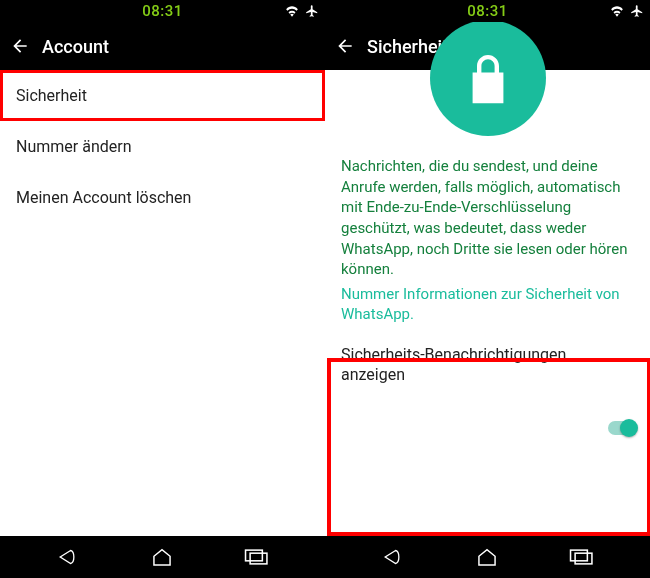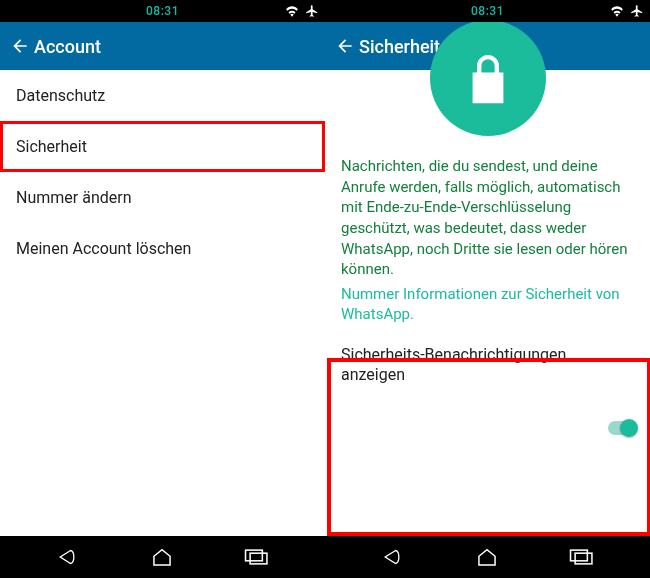--- a/index.html
+++ b/index.html
@@ -2,26 +2,26 @@
 <html><head>
 <meta charset="utf-8">
 <style>
   html,body{margin:0;padding:0;font-family:Roboto,Arial,sans-serif;background:#fff}
   .stage{width:650px;height:578px;position:relative;background:#eee}
   .phone{position:absolute;top:0;width:325px;height:578px;background:#fff;overflow:hidden}
   .phone.left{left:0}
   .phone.right{left:325px}
 
   
-  .status{height:22px;background:#000;color:#14b8a6;display:flex;align-items:center;justify-content:center;position:relative;font-size:12px}
+  .status{height:22px;background:#000;color:#84cc16;display:flex;align-items:center;justify-content:center;position:relative;font-size:15px}
   .status .time{font-weight:500;letter-spacing:.5px}
   .status .icons{position:absolute;right:6px;top:0;height:100%;display:flex;align-items:center;gap:6px}
 
   
-  .appbar{height:48px;background:#0369a1;color:#fff;display:flex;align-items:center;padding:0 10px;gap:4px}
+  .appbar{height:48px;background:#000000;color:#fff;display:flex;align-items:center;padding:0 10px;gap:12px}
   .appbar .title{font-size:18px;font-weight:500}
 
   
   .list{}
   .row{padding:16px 16px;font-size:16px;color:#222;border-bottom:0}
   .hl{outline:3px solid #ff0000;outline-offset:-3px}
 
   
   .lockwrap{display:flex;justify-content:center;align-items:flex-start;height:80px}
   .lockcircle{width:116px;height:116px;border-radius:50%;background:#1abc9c;display:flex;align-items:center;justify-content:center;margin-top:-50px}
@@ -67,21 +67,20 @@
     <div class="appbar">
       <span>
         <svg width="20" height="20" viewBox="0 0 24 24">
             <path fill="#fff" d="M20 11H7.8l5.6-5.6L12 4l-8 8 8 8 1.4-1.4L7.8 13H20z"></path>
           </svg>
       </span>
       <span class="title">Account</span>
     </div>
 
     <div class="list">
-      <div class="row"><span>Datenschutz</span></div>
       <div class="row hl"><span>Sicherheit</span></div>
       <div class="row"><span>Nummer ändern</span></div>
       <div class="row"><span>Meinen Account löschen</span></div>
     </div>
 
     <div class="nav">
       <span>
         <svg width="26" height="20" viewBox="0 0 40 28">
             <path fill="none" stroke="#fff" stroke-width="2" d="M24 4 8 14l16 10c4-1 5-4 5-10s-1-9-5-10z"></path>
           </svg>

